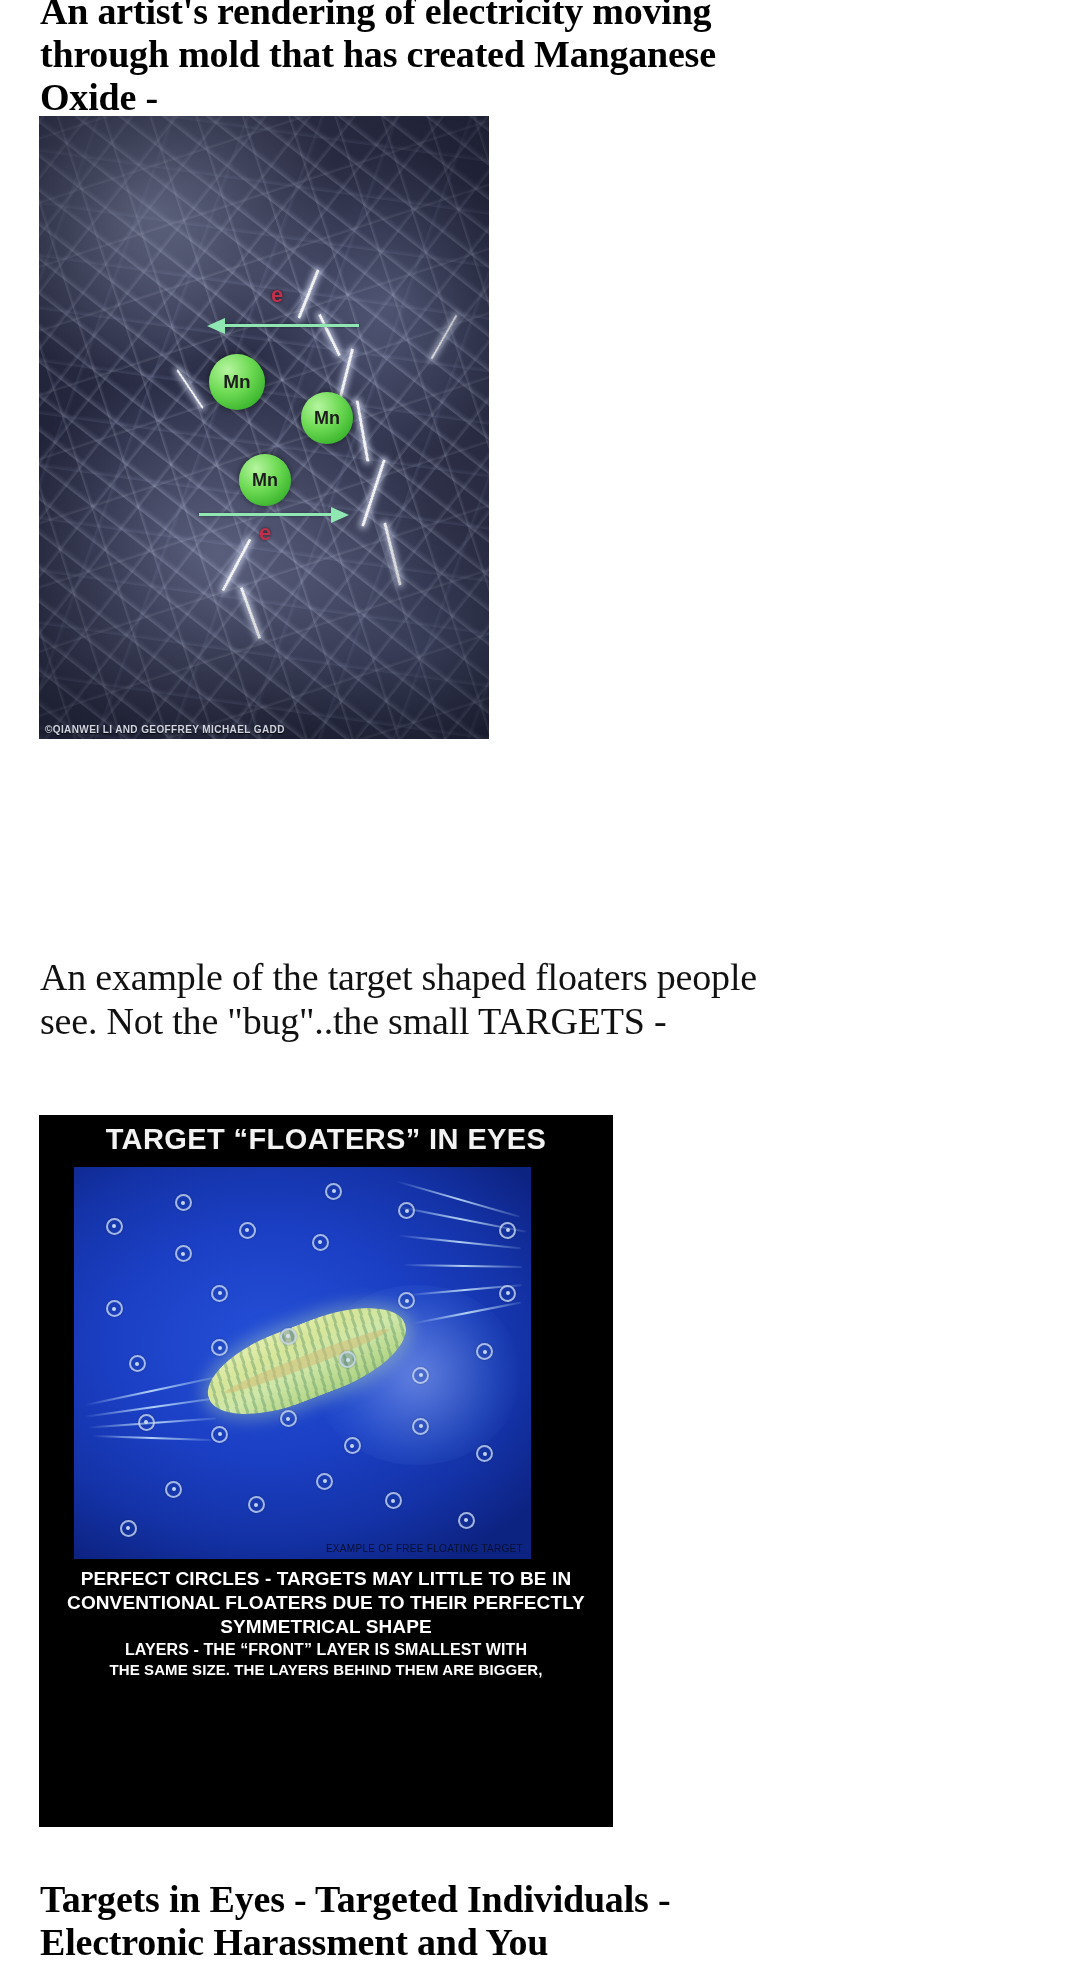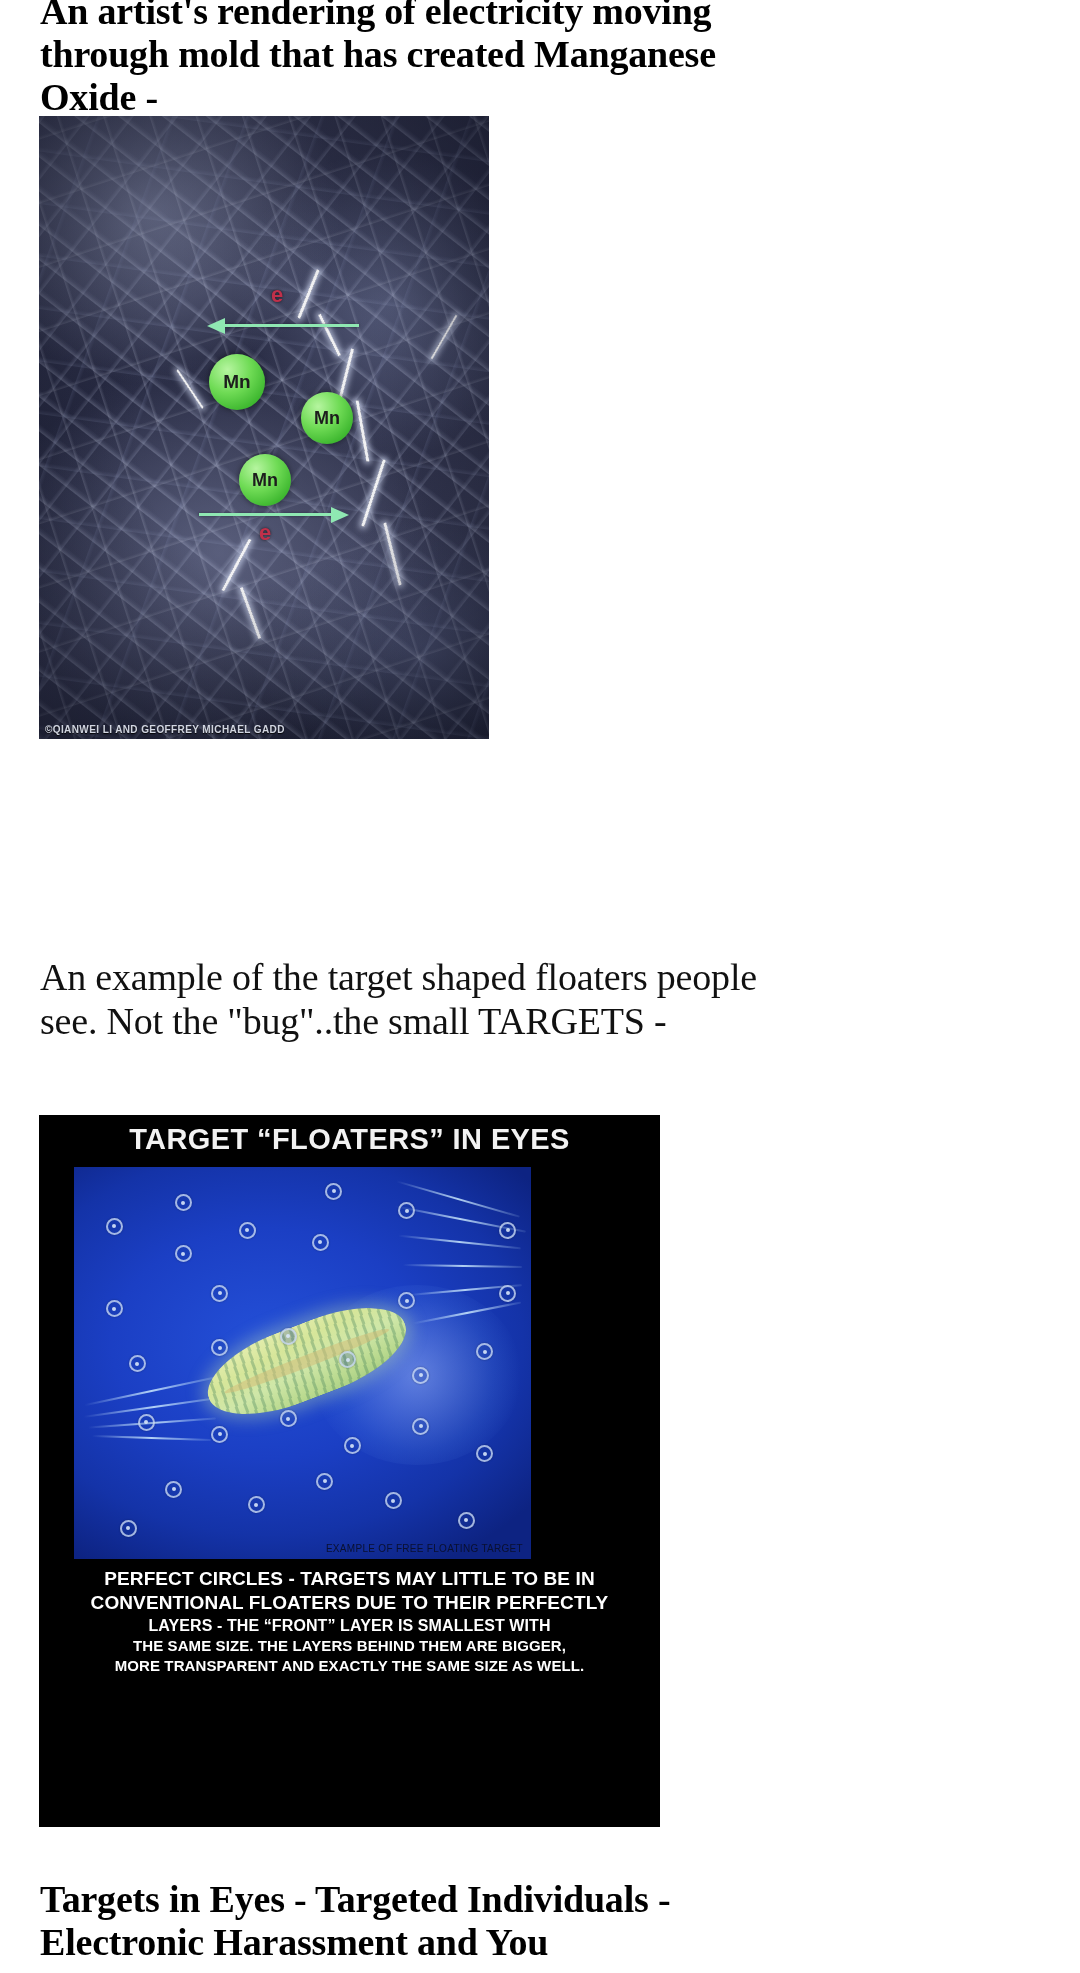--- a/index.html
+++ b/index.html
@@ -136,21 +136,21 @@
     color: rgba(236,240,252,.88);
     text-shadow: 0 1px 1px rgba(0,0,0,.9);
     white-space: nowrap;
   }
 
   
   #figure-floaters {
     position: absolute;
     left: 39px;
     top: 1115px;
-    width: 621px;
+    width: 574px;
     height: 712px;
     background: #000000;
     overflow: hidden;
     font-family: "Liberation Sans", "DejaVu Sans", sans-serif;
   }
   .fl-title {
     position: absolute;
     left: 0; right: 0;
     top: 8px;
     text-align: center;
@@ -342,19 +342,19 @@
     <div class="target-dot" style="left:68%; top:83%; width:13px; height:13px;"></div>
     <div class="target-dot" style="left:84%; top:88%; width:13px; height:13px;"></div>
     <div class="target-dot" style="left:10%; top:90%; width:13px; height:13px;"></div>
 
     <div class="fl-photo-caption">EXAMPLE OF FREE FLOATING TARGET</div>
   </div>
 
   <div class="fl-body">
     <div class="fl-line-lg">PERFECT CIRCLES - TARGETS MAY LITTLE TO BE IN</div>
     <div class="fl-line-lg">CONVENTIONAL FLOATERS DUE TO THEIR PERFECTLY</div>
+    <div class="fl-line-lg">SYMMETRICAL SHAPE</div>
     <div class="fl-line-md">LAYERS - THE “FRONT” LAYER IS SMALLEST WITH</div>
     <div class="fl-line-sm">THE SAME SIZE. THE LAYERS BEHIND THEM ARE BIGGER,</div>
-    <div class="fl-line-sm">MORE TRANSPARENT AND EXACTLY THE SAME SIZE AS WELL.</div>
   </div>
 </div>
 
 <div class="heading-bold" id="heading-bottom">Targets in Eyes - Targeted Individuals - Electronic Harassment and You</div>
 
 </body></html>

